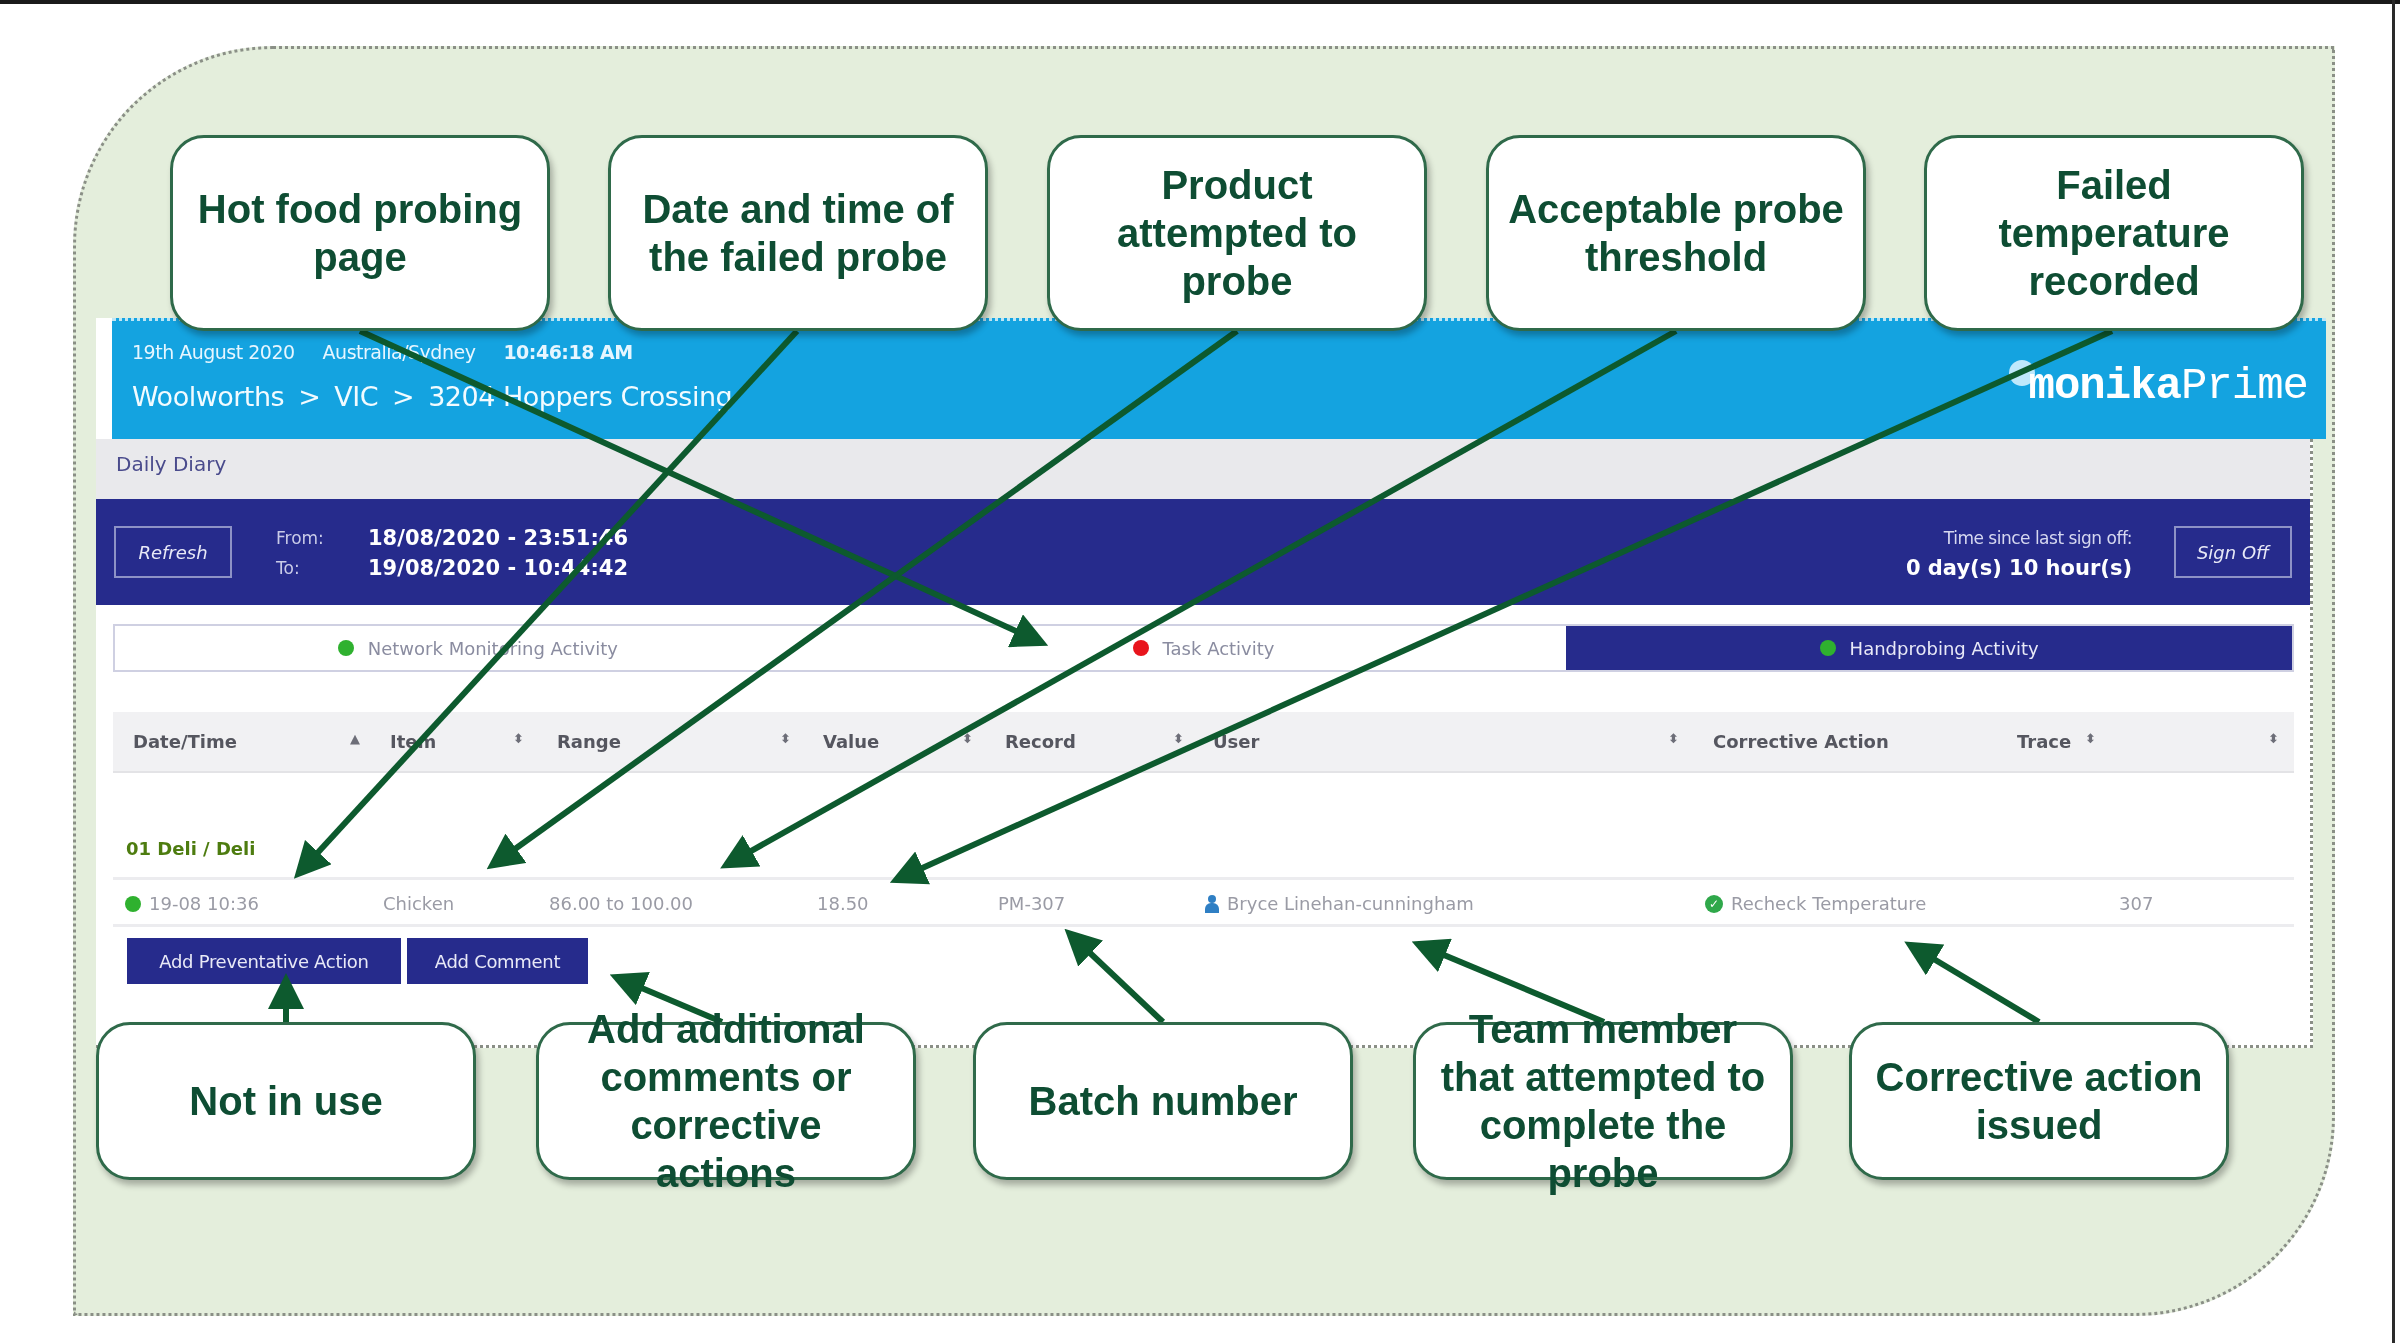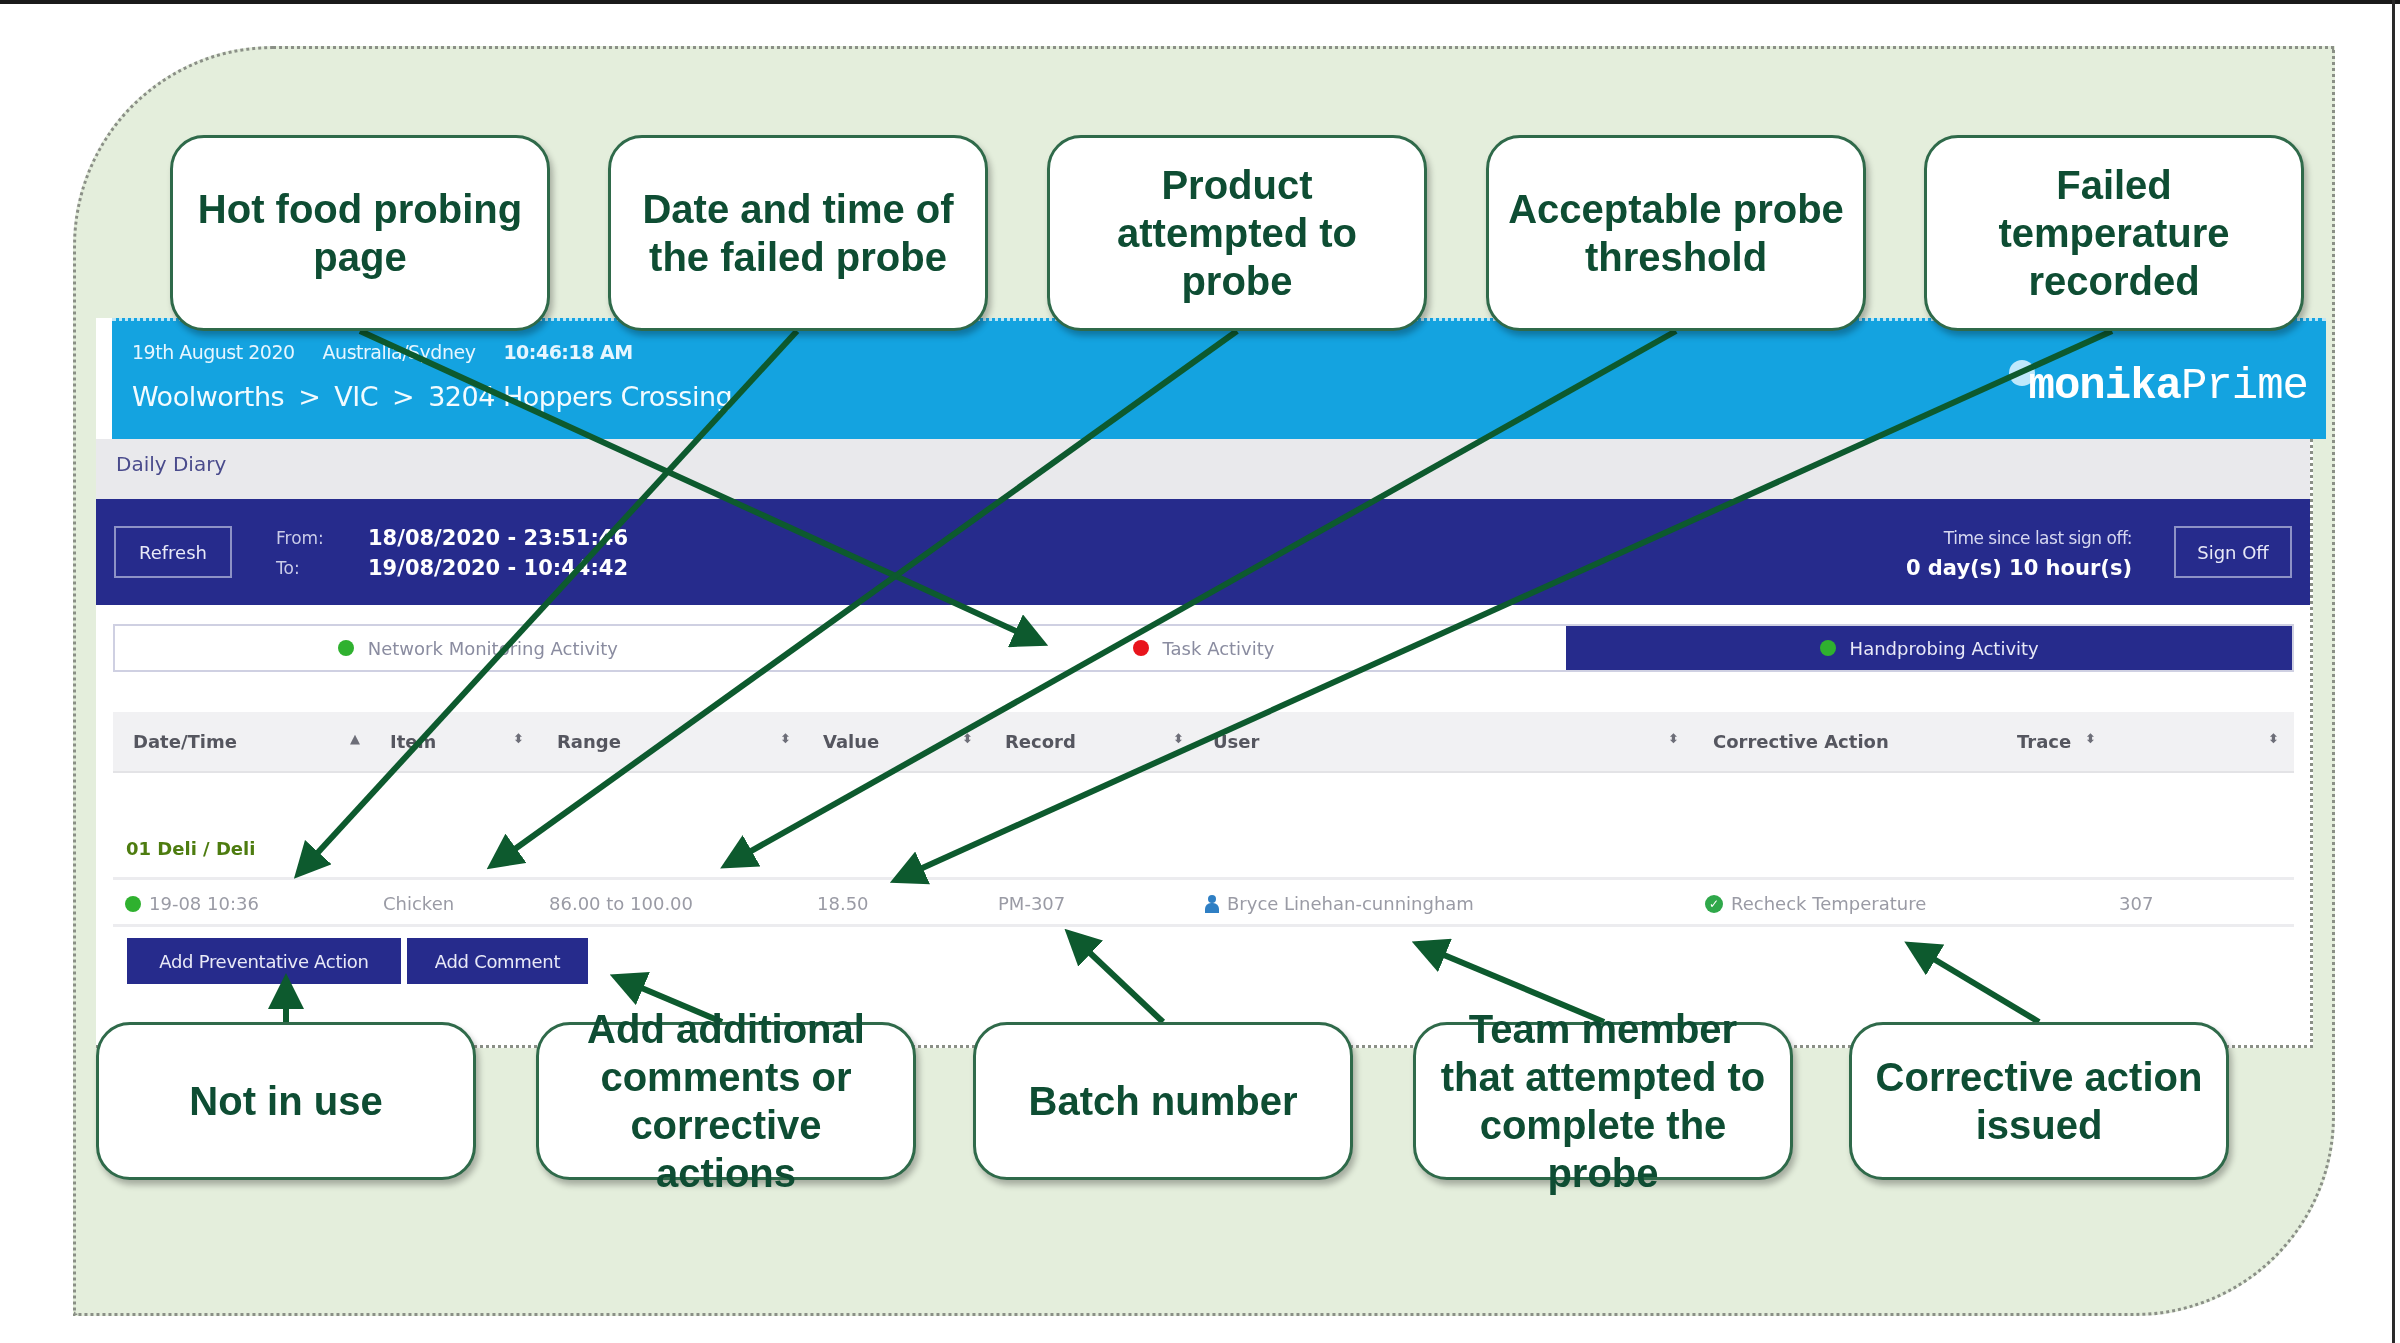--- a/index.html
+++ b/index.html
@@ -32,21 +32,21 @@
   .logo { position:absolute; right:18px; top:40px; color:#ffffff; font-family:Liberation Mono, monospace;
           font-size:44px; letter-spacing:-1px; display:flex; align-items:center; }
   .logo .bold { font-weight:bold; }
   .logo .dot { width:26px; height:26px; border-radius:50%; background:#bfe8fb; margin-right:-6px; margin-top:-26px; }
 
   .diary { position:absolute; left:0; top:121px; width:100%; height:60px; background:#e9e9ec; }
   .diary span { position:absolute; left:20px; top:13px; color:#4a4b8c; font-family:"DejaVu Sans", sans-serif; font-size:20px; }
 
   .navy { position:absolute; left:0; top:181px; width:100%; height:106px; background:#262b8c; }
   .btn-outline { position:absolute; border:2px solid #8d92c6; color:#e8e9f7; font-family:"DejaVu Sans", sans-serif;
-                 font-size:18px; display:flex; align-items:center; justify-content:center; background:transparent; box-sizing:border-box; }
+                 font-size:18px; display:flex; align-items:center; justify-content:center; background:transparent; box-sizing:border-box;font-style:italic; }
   .refresh { left:18px; top:27px; width:118px; height:52px; }
   .signoff { right:18px; top:27px; width:118px; height:52px; }
   .range { position:absolute; left:180px; top:24px; color:#e8e9f7; font-family:"DejaVu Sans", sans-serif; }
   .range .row { display:flex; align-items:center; height:30px; }
   .range .lbl { width:92px; font-size:17px; color:#c9cbe8; }
   .range .val { font-size:21px; font-weight:bold; color:#ffffff; }
   .since { position:absolute; right:178px; top:24px; text-align:right; font-family:"DejaVu Sans", sans-serif; }
   .since .lbl { font-size:17px; color:#d6d8f0; height:30px; line-height:30px; letter-spacing:-0.5px; }
   .since .val { font-size:21px; font-weight:bold; color:#ffffff; height:30px; line-height:30px; }
 

